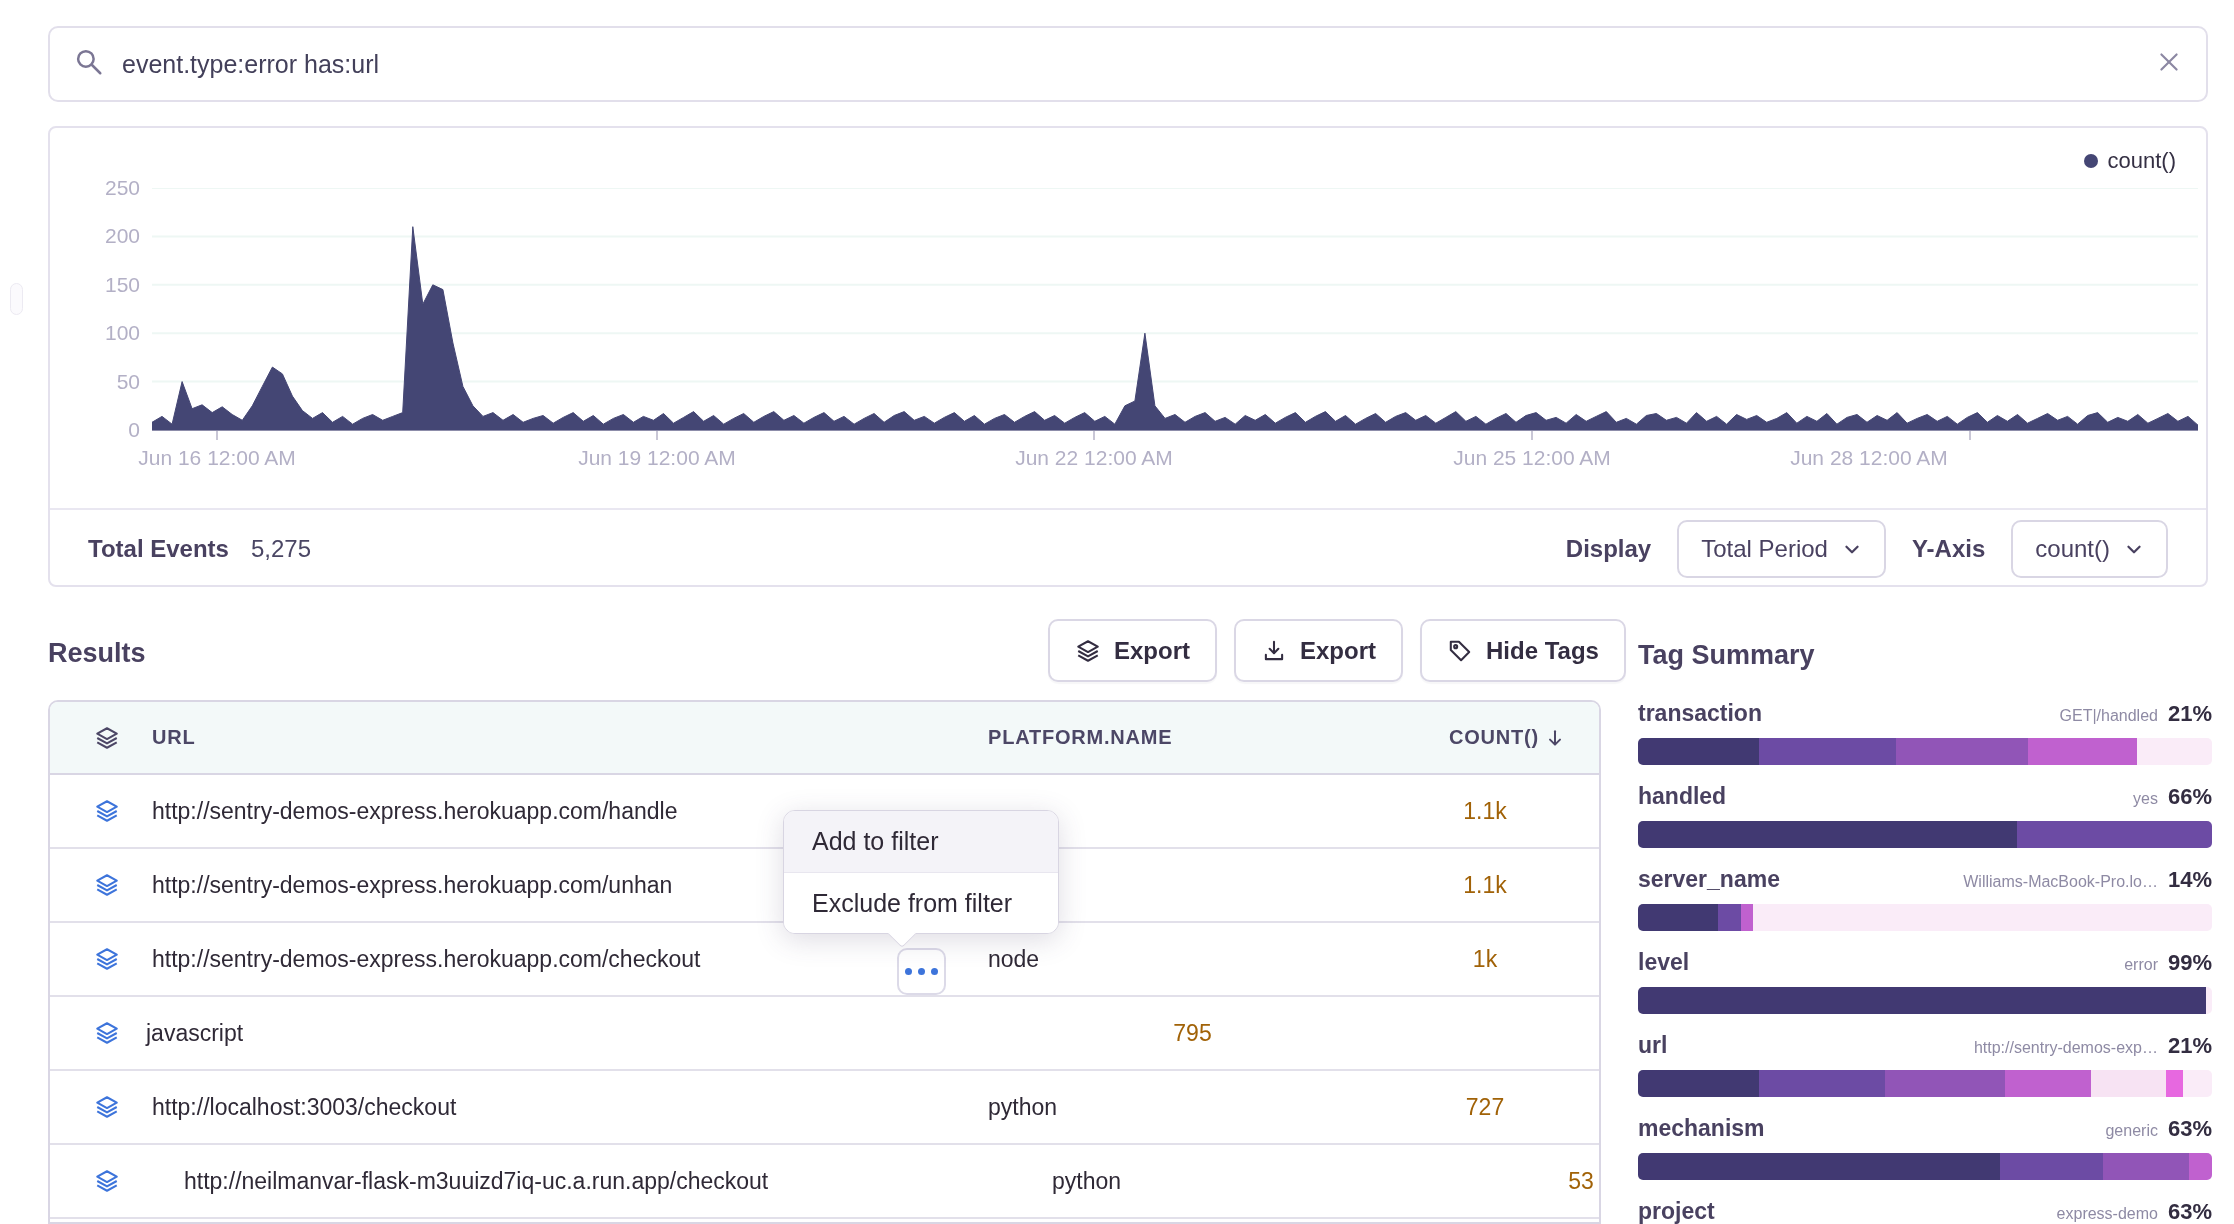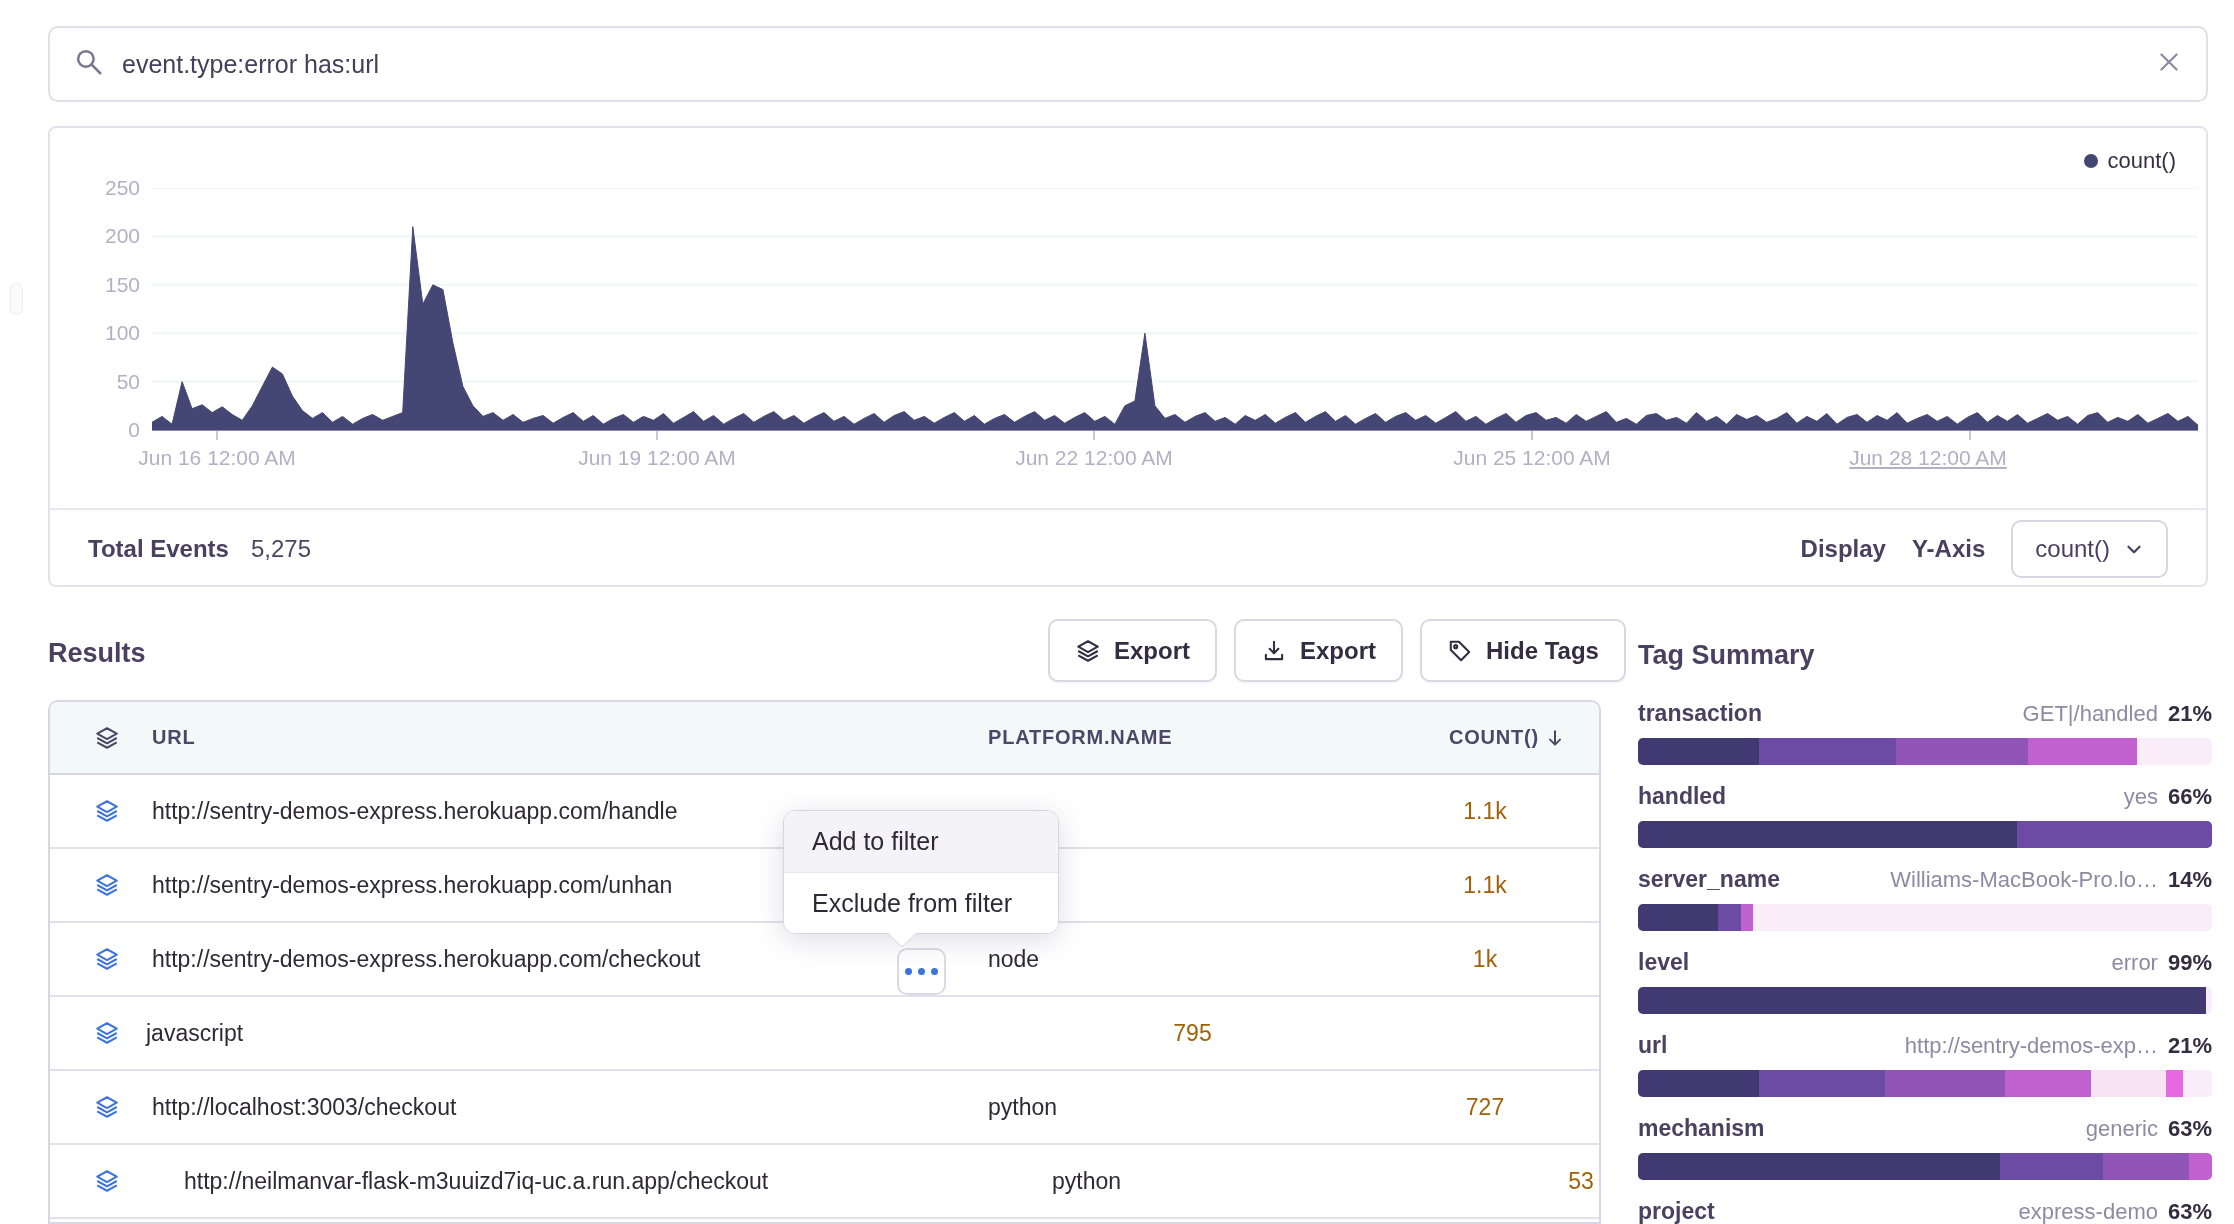--- a/index.html
+++ b/index.html
@@ -58,21 +58,21 @@
   .mitem.hover{background:#f4f3f8;border-radius:11px 11px 0 0;}
   .mitem + .mitem{border-top:1px solid #e8e6ef;border-radius:0 0 11px 11px;}
   #menu-caret{position:absolute;left:108px;bottom:-11px;width:20px;height:20px;background:#fff;transform:rotate(45deg);border-right:1px solid #d8d5e2;border-bottom:1px solid #d8d5e2;border-bottom-right-radius:4px;}
 
   
   #tag-summary{left:1638px;top:640px;width:574px;}
   #tag-title{font-size:27px;font-weight:bold;color:#494160;}
   .tag-entry{position:absolute;left:0;width:574px;}
   .tag-top{display:flex;align-items:baseline;}
   .tag-name{font-size:23px;font-weight:bold;color:#494160;flex:0 0 auto;}
-  .tag-val{margin-left:auto;font-size:22px;color:#8e8aa4;white-space:nowrap;}
+  .tag-val{margin-left:auto;font-size:16px;color:#8e8aa4;white-space:nowrap;}
   .tag-pct{font-size:22px;font-weight:bold;color:#332d41;margin-left:10px;}
   .tag-bar{margin-top:11px;height:27px;border-radius:5px;overflow:hidden;display:flex;}
   .seg{height:100%;}
   .seg.dotted{background-image:radial-gradient(#e5aadd 22%,transparent 23%);background-size:9px 9px;}
 
   
   #edge-handle{left:10px;top:283px;width:13px;height:32px;border:1px solid #eceaf2;background:#fbfafd;border-radius:7px;}
 </style>
 </head>
 <body>
@@ -119,30 +119,36 @@
       </svg></div>
   <div id="xaxis">
       <div class="xlab" style="left: 167.063px;">Jun 16 12:00 AM</div>
       <div class="xtick" style="left: 166.063px;"></div>
       <div class="xlab" style="left: 606.953px;">Jun 19 12:00 AM</div>
       <div class="xtick" style="left: 605.953px;"></div>
       <div class="xlab" style="left: 1043.98px;">Jun 22 12:00 AM</div>
       <div class="xtick" style="left: 1042.98px;"></div>
       <div class="xlab" style="left: 1482.03px;">Jun 25 12:00 AM</div>
       <div class="xtick" style="left: 1481.03px;"></div>
-      <div class="xlab" style="left: 1878px; text-decoration: underline;">Jun 28 12:00 AM</div>
+      <div class="xlab" style="left: 1819px;">Jun 28 12:00 AM</div>
       <div class="xtick" style="left: 1918.87px;"></div>
     </div>
   <div id="chart-footer">
     <div class="tot">
       <span class="k">Total Events</span>
       <span class="v">5,275</span>
     </div>
     <div class="ctrls">
       <span class="ctrl-label">Display</span>
+      <button class="dd">
+        <span>Total Period</span>
+        <svg width="20" height="20" viewBox="0 0 18 18" fill="none" stroke="#494160" stroke-width="2" stroke-linecap="round" stroke-linejoin="round">
+            <path d="M4 7 L9 12 L14 7"></path>
+          </svg>
+      </button>
       <span class="ctrl-label">Y-Axis</span>
       <button class="dd">
         <span>count()</span>
         <svg width="20" height="20" viewBox="0 0 18 18" fill="none" stroke="#494160" stroke-width="2" stroke-linecap="round" stroke-linejoin="round">
             <path d="M4 7 L9 12 L14 7"></path>
           </svg>
       </button>
     </div>
   </div>
 </div>

